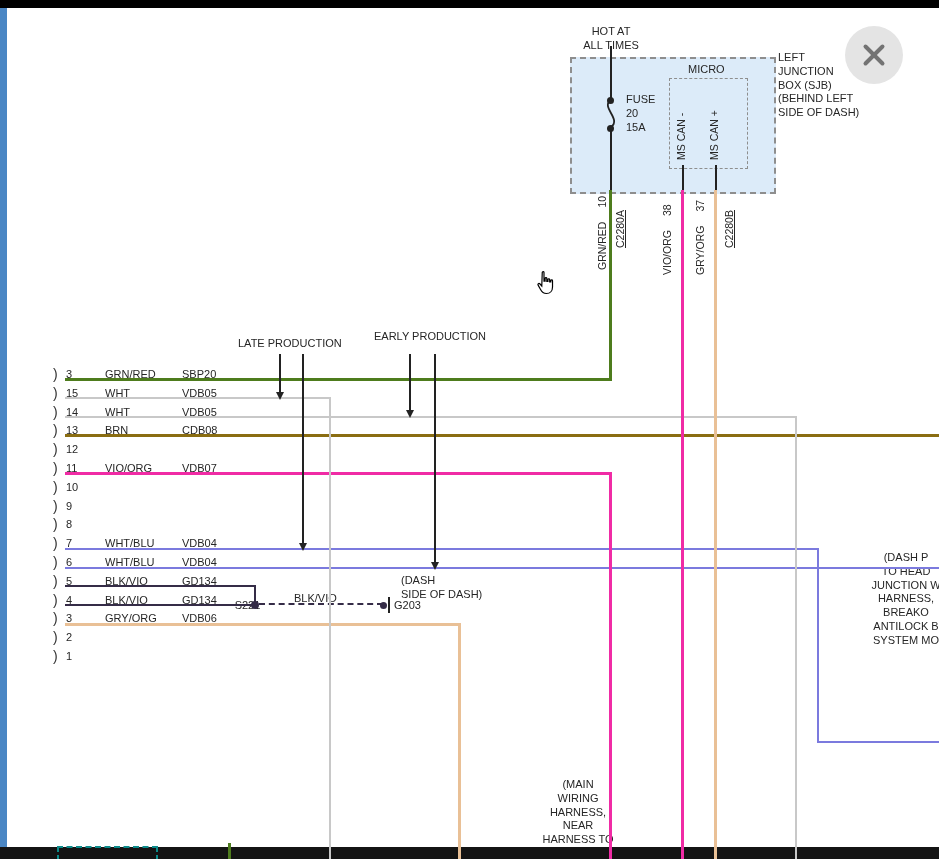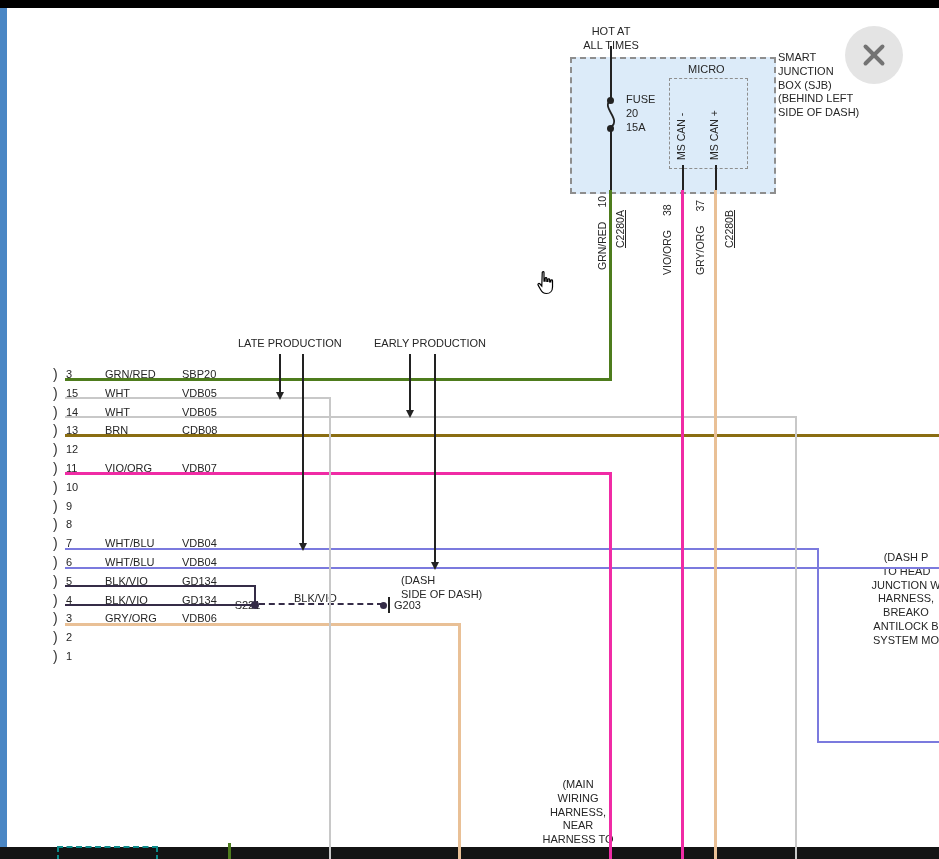--- a/index.html
+++ b/index.html
@@ -61,21 +61,21 @@
   </div>
 
   <div id="sjb-box">
     <div class="txt" style="left:116px;top:4px">MICRO</div>
     <div id="micro-box"></div>
     <div class="txt" style="left:54px;top:34px">FUSE</div>
     <div class="txt" style="left:54px;top:48px">20</div>
     <div class="txt" style="left:54px;top:62px">15A</div>
   </div>
   <div class="block" style="left:778px;top:51px">
-      <div>SMART</div>
+      <div>LEFT</div>
       <div>JUNCTION</div>
       <div>BOX (SJB)</div>
       <div>(BEHIND LEFT</div>
       <div>SIDE OF DASH)</div>
     </div>
 
   <div class="wire" style="left:610px;top:46px;width:2px;height:54px;background:#222"></div>
   <div class="dot" style="left:607px;top:97px;width:7px;height:7px;background:#222"></div>
   <svg class="abs" style="left:598px;top:99px;z-index:4" width="26" height="30" viewBox="0 0 26 30">
     <path d="M13,1 C2,8 24,20 13,28" fill="none" stroke="#222" stroke-width="1.8"></path>
@@ -140,21 +140,21 @@
   <div class="wire" style="left:259px;top:603px;width:124px;border-top:2px dashed var(--blk-vio)"></div>
   <div class="dot" style="left:380px;top:602px;width:7px;height:7px;background:var(--blk-vio)"></div>
   <div class="wire" style="left:388px;top:597px;width:2px;height:16px;background:#222"></div>
 
   <div class="wire" style="left:65px;top:623px;width:396px;height:3px;background:var(--gry-org)"></div>
   <div class="wire z5" style="left:458px;top:623px;width:3px;height:236px;background:var(--gry-org)"></div>
 
   <div class="wire z5" style="left:228px;top:843px;width:3px;height:16px;background:var(--grn-red)"></div>
 
   <div class="txt" style="left:238px;top:337px">LATE PRODUCTION</div>
-  <div class="txt" style="left:374px;top:337px">EARLY PRODUCTION</div>
+  <div class="txt" style="left:374px;top:330px">EARLY PRODUCTION</div>
   <div class="arrowline" style="left:279px;top:354px;height:40px"></div>
   <div class="arrowhead" style="left:275.5px;top:392px"></div>
   <div class="arrowline" style="left:302px;top:354px;height:191px"></div>
   <div class="arrowhead" style="left:298.5px;top:543px"></div>
   <div class="arrowline" style="left:409px;top:354px;height:58px"></div>
   <div class="arrowhead" style="left:405.5px;top:410px"></div>
   <div class="arrowline" style="left:434px;top:354px;height:210px"></div>
   <div class="arrowhead" style="left:430.5px;top:562px"></div>
 
   <div class="abs" style="left:0;top:0" id="pins">

